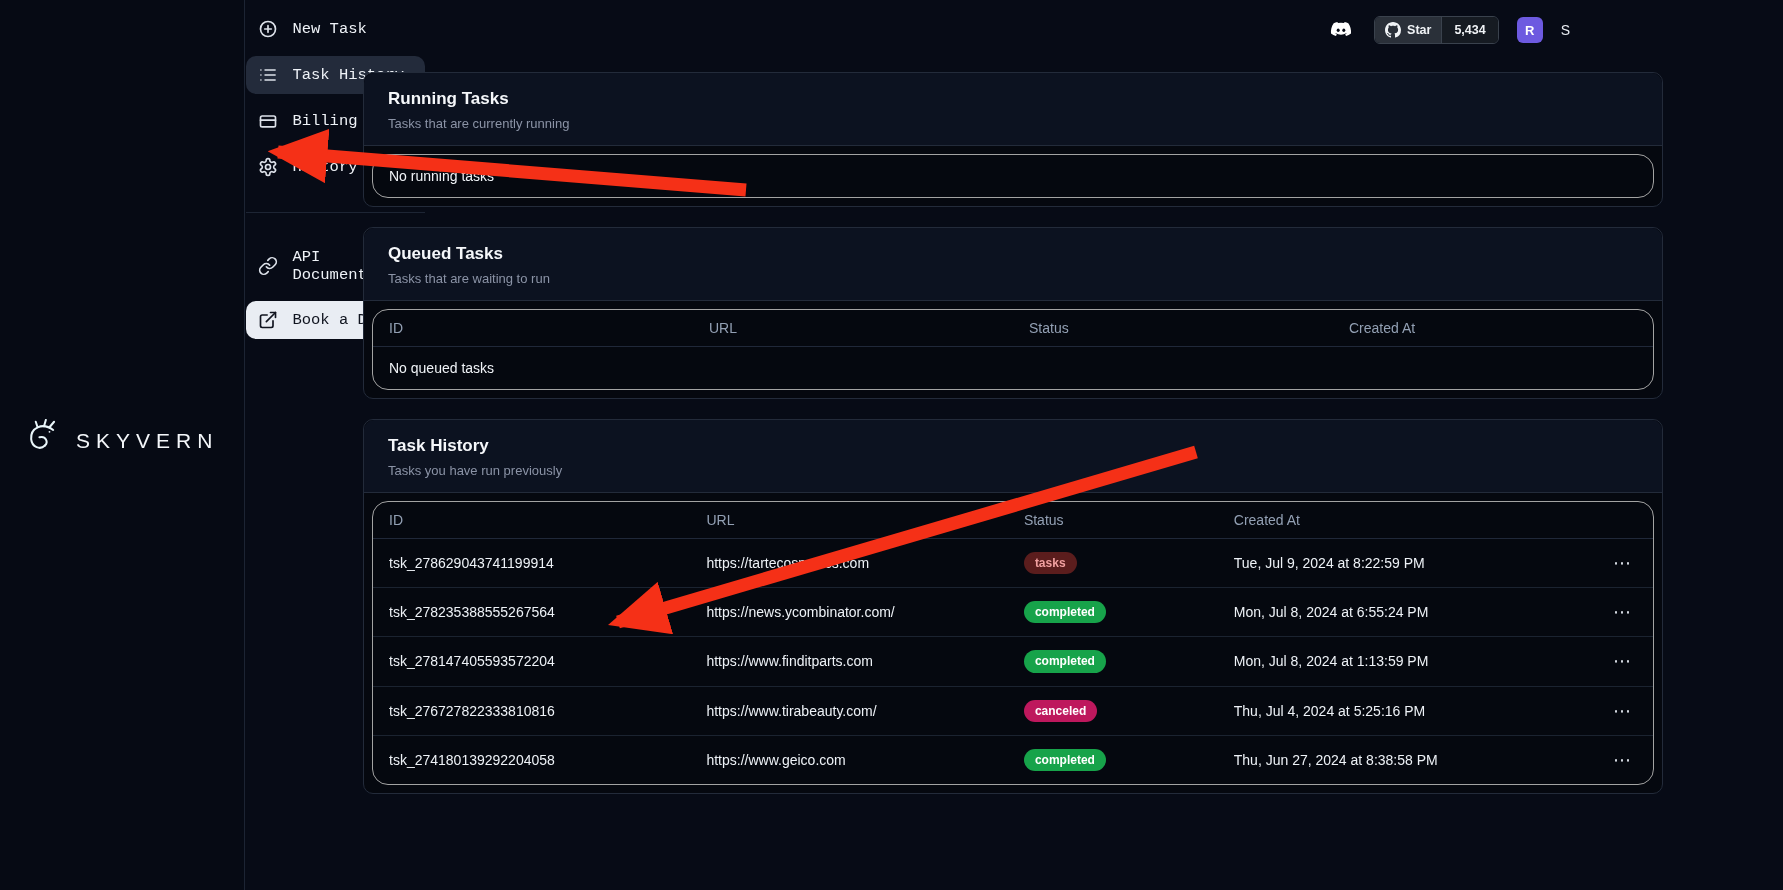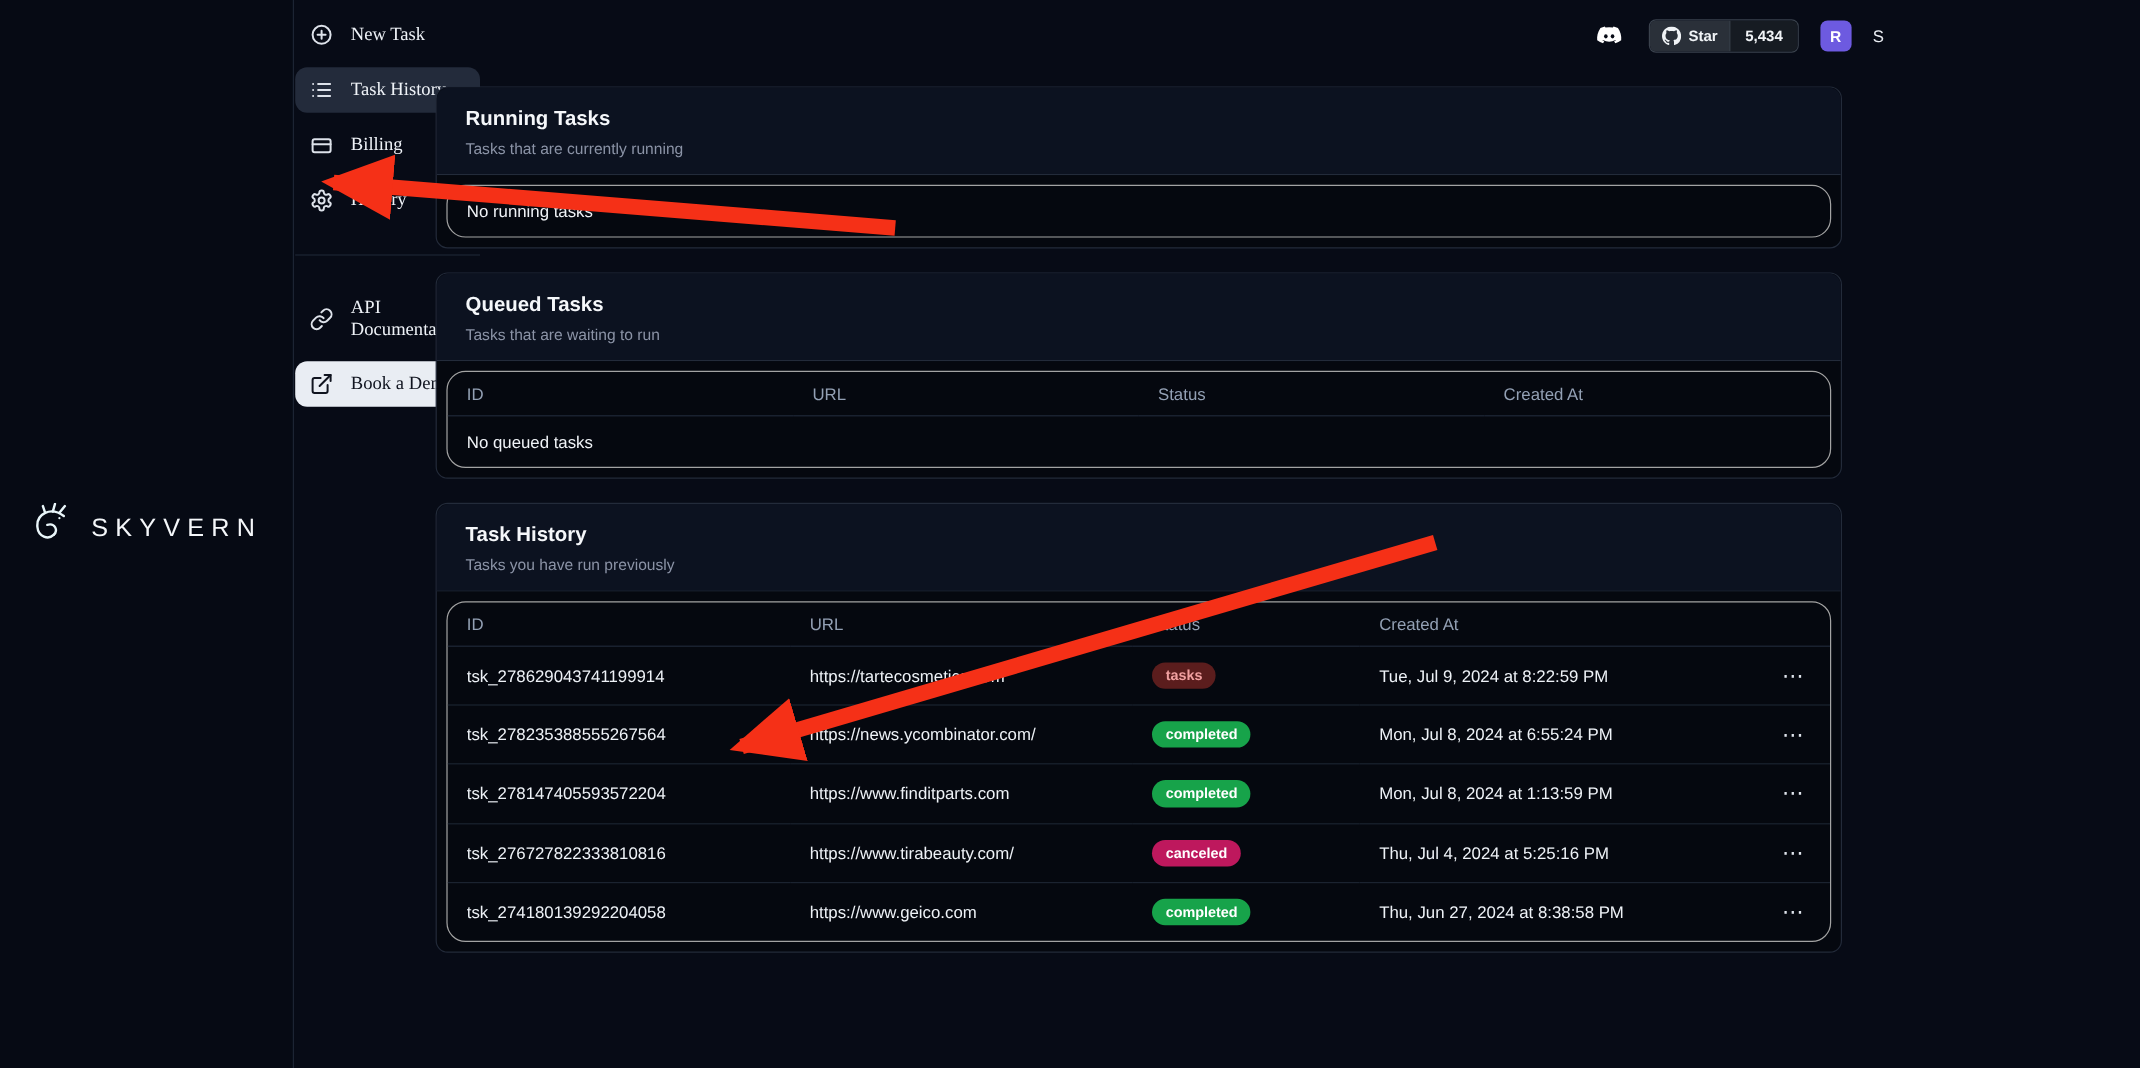--- a/index.html
+++ b/index.html
@@ -21,21 +21,21 @@
   .logo-row { display:flex; align-items:center; gap:10px; padding:8px 16px 26px 22px; }
   .logo-mark svg { width:44px; height:44px; display:block; }
   .logo-text { font-size:21px; letter-spacing:6px; font-weight:500; color:#f4f7fa; }
 
   .nav { display:flex; flex-direction:column; gap:8px; }
   .nav-item {
     display:flex; align-items:center; gap:14px;
     margin:0 12px; padding:9px 12px; border-radius:10px;
     font-size:15.5px; color:#eef2f7; cursor:pointer;
     background:transparent; border:none; text-align:left;
-    font-family:Liberation Serif, serif;
+    font-family:Liberation Mono, monospace;
   }
   .nav-item.active { background:#232b3b; }
   .nav-item .nav-icon { width:20px; height:20px; display:flex; align-items:center; justify-content:center; color:#dde2ea; }
   .nav-item .nav-icon svg { width:20px; height:20px; stroke:#dde2ea; fill:none; stroke-width:2; stroke-linecap:round; stroke-linejoin:round; }
   .sidebar-divider { border-top:1px solid #1d2534; margin:18px 12px; }
   .nav-item.demo {
     background:#e9edf3; color:#10141f; font-weight:500;
   }
   .nav-item.demo .nav-icon svg { stroke:#10141f; }
 
@@ -58,21 +58,21 @@
   .avatar {
     width:26px; height:26px; border-radius:6px; background:#6d5ae0;
     color:#fff; font-size:13px; font-weight:700;
     display:flex; align-items:center; justify-content:center; cursor:pointer; border:none;
   }
   .user-partial { font-size:14px; color:#e8ecf2; white-space:nowrap; }
 
   
   .content { padding:12px 0 0 118px; }
   .card {
-    width:1172px; border:1px solid #232b3a; border-radius:10px;
+    width:1300px; border:1px solid #232b3a; border-radius:10px;
     background:#05080f; margin-bottom:20px;
   }
   .card.history-card { margin-bottom:0; }
   .card-header {
     padding:16px 24px 14px; border-bottom:1px solid #232b3a;
     background:#0c1220; border-radius:10px 10px 0 0;
   }
   .card-title { font-size:17px; font-weight:700; color:#f5f7fa; }
   .card-sub { font-size:13px; color:#8b93a6; margin-top:7px; }
   .card-content { padding:8px; }

